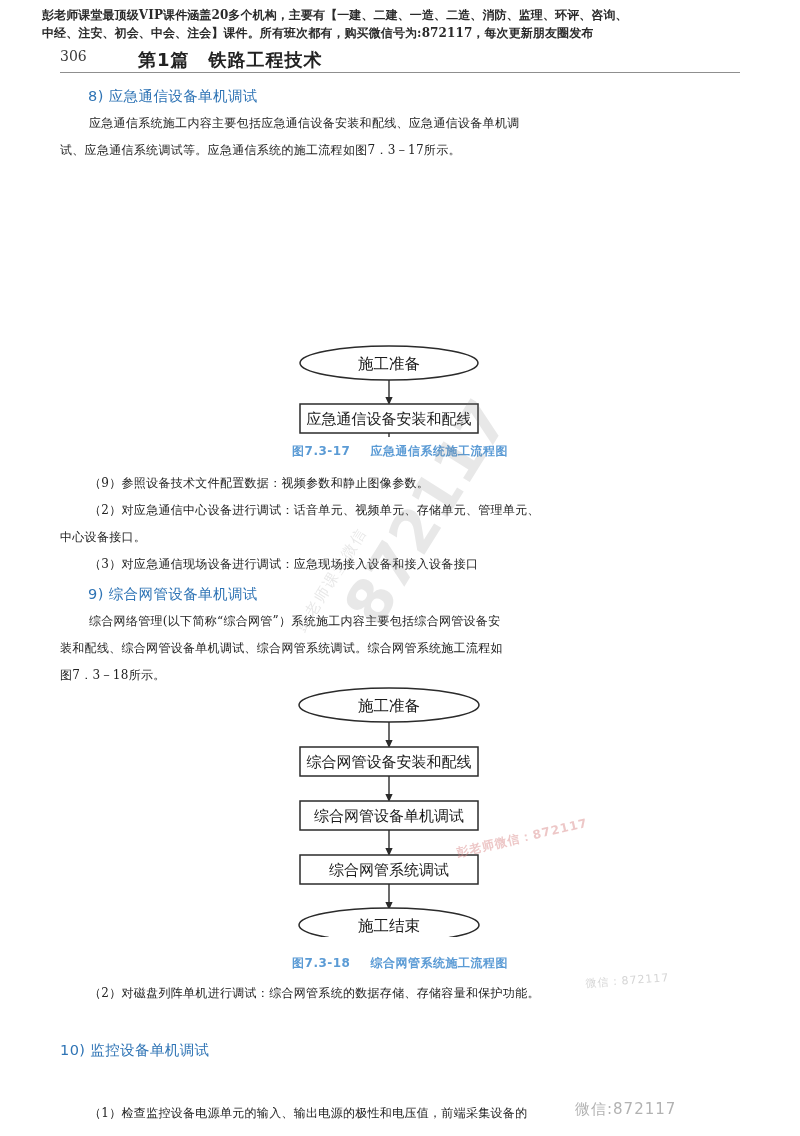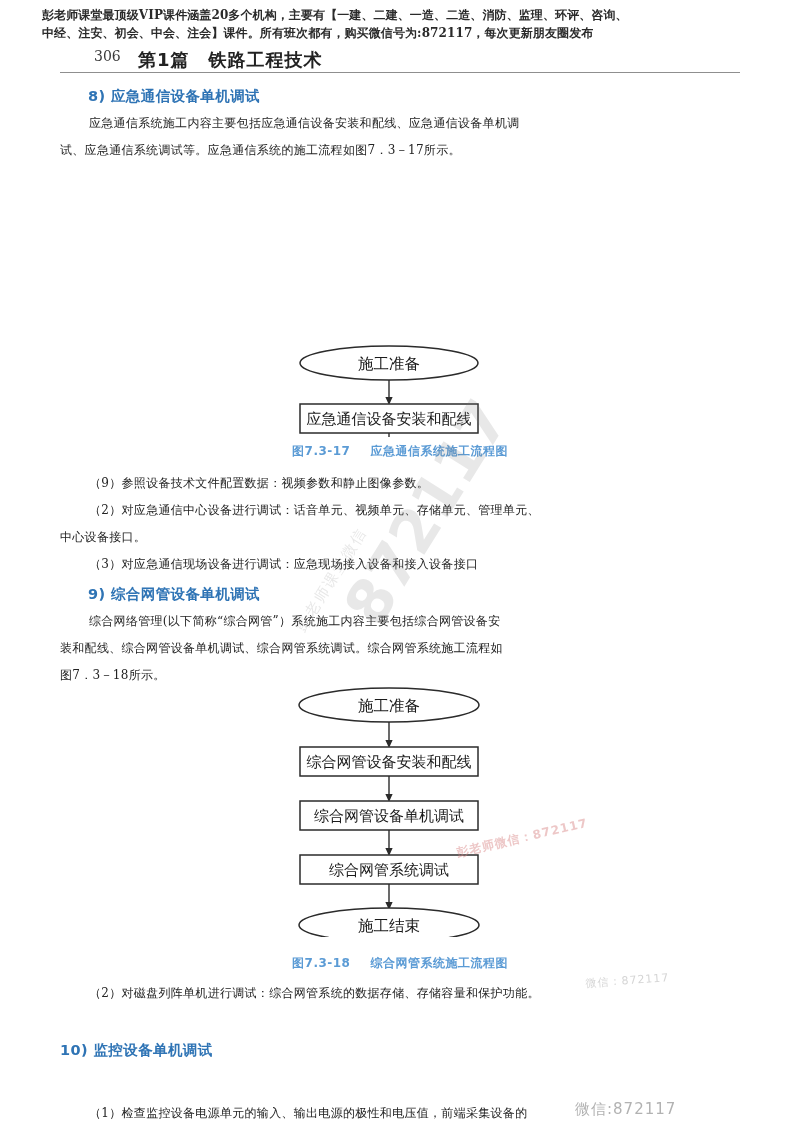--- a/index.html
+++ b/index.html
@@ -39,21 +39,20 @@
     width: 680px;
     height: 22px;
   }
   .runhead .pgnum {
     position: absolute;
     left: 0;
     top: 0;
     font-family: "DejaVu Serif", "Liberation Serif", serif;
     font-size: 14px;
     color: #3a3a3a;
-    margin-left: 34px;
   }
   .runhead .chap {
     position: absolute;
     left: 78px;
     top: 0;
     font-family: "DejaVu Sans", "Liberation Sans", sans-serif;
     font-size: 18px;
     font-weight: 700;
     color: #222;
     letter-spacing: 1px;
@@ -65,21 +64,21 @@
     width: 680px;
     height: 1.4px;
     background: #8f8f8f;
   }
 
   
   .blk { position: absolute; }
   .h-sub {
     font-family: "DejaVu Sans", "Liberation Sans", sans-serif;
     font-size: 14.5px;
-    font-weight: 700;
+    font-weight: 400;
     color: #2f74b5;
     letter-spacing: 0.4px;
     white-space: nowrap;
   }
   .p {
     font-family: "DejaVu Serif", "Liberation Serif", serif;
     font-size: 12px;
     line-height: 27px;
     color: #232323;
     letter-spacing: 0.3px;

